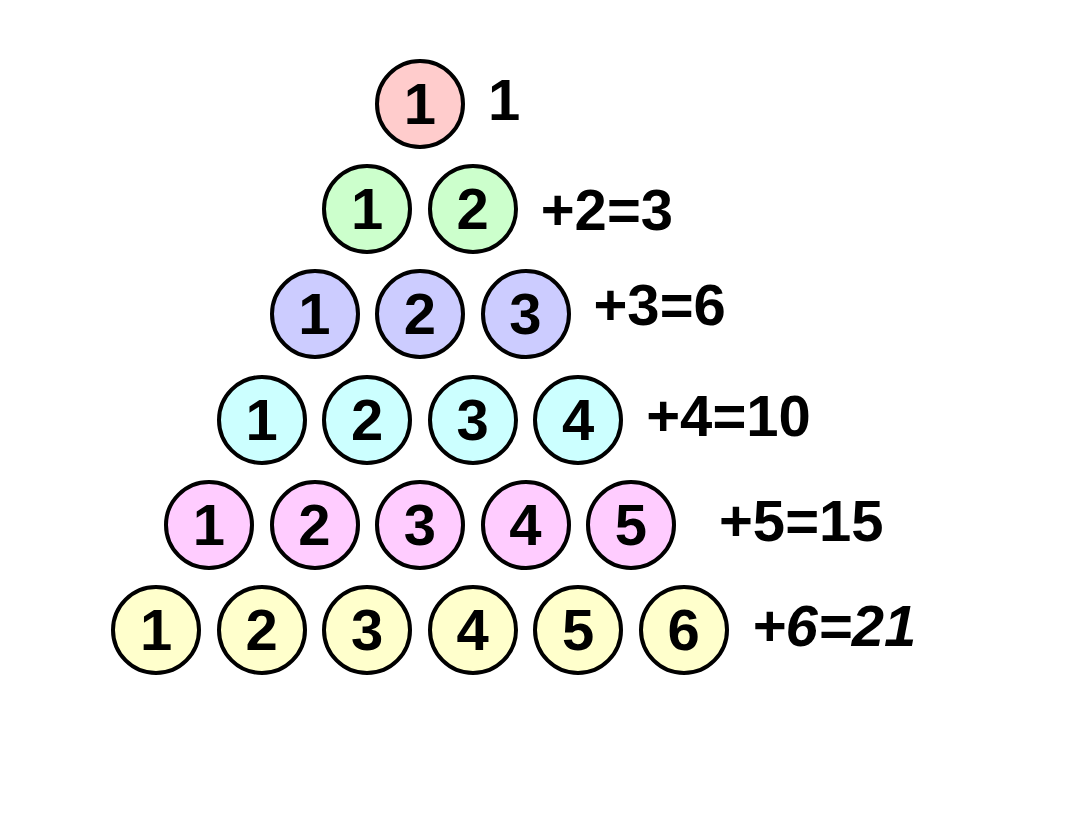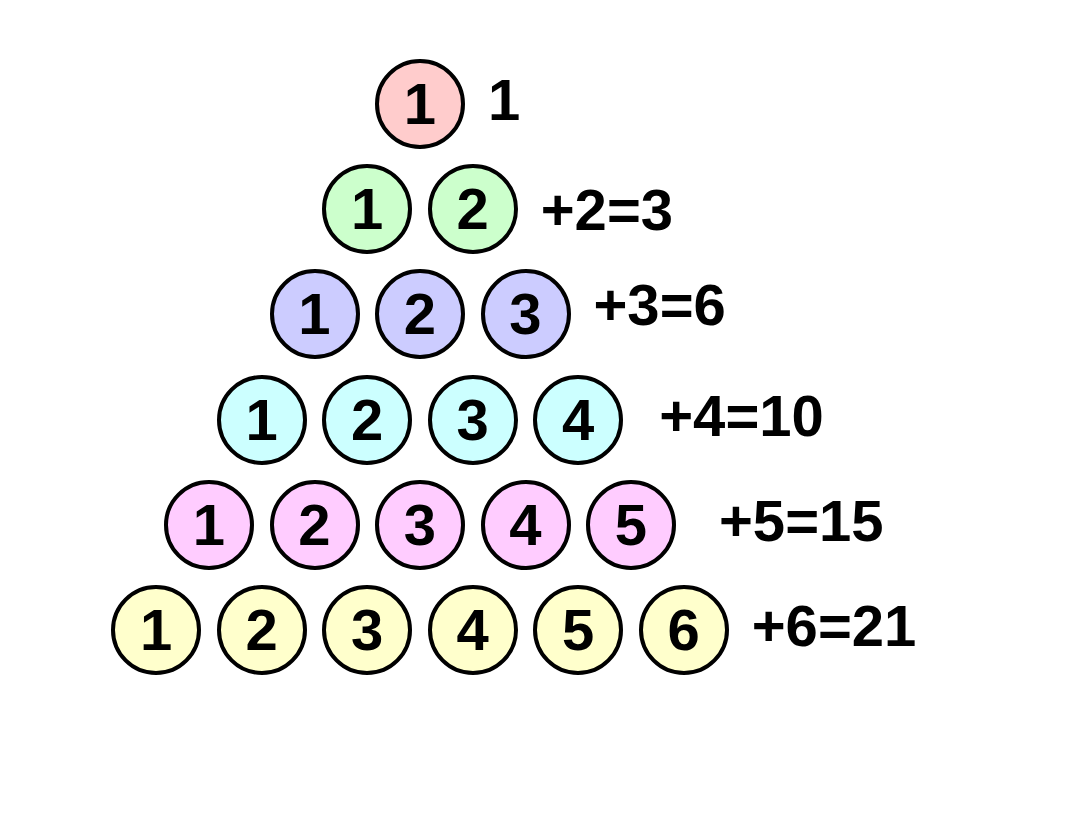--- a/index.html
+++ b/index.html
@@ -18,27 +18,27 @@
     <div class="circle" style="background: rgb(204, 255, 204); left: 427.75px; top: 164.2px;">2</div>
     <div class="label" style="left: 540.75px; top: 181px;">+2=3</div>
     <div class="circle" style="background: rgb(204, 204, 255); left: 269.5px; top: 269.4px;">1</div>
     <div class="circle" style="background: rgb(204, 204, 255); left: 375px; top: 269.4px;">2</div>
     <div class="circle" style="background: rgb(204, 204, 255); left: 480.5px; top: 269.4px;">3</div>
     <div class="label" style="left: 593.5px; top: 276px;">+3=6</div>
     <div class="circle" style="background: rgb(204, 255, 255); left: 216.75px; top: 374.6px;">1</div>
     <div class="circle" style="background: rgb(204, 255, 255); left: 322.25px; top: 374.6px;">2</div>
     <div class="circle" style="background: rgb(204, 255, 255); left: 427.75px; top: 374.6px;">3</div>
     <div class="circle" style="background: rgb(204, 255, 255); left: 533.25px; top: 374.6px;">4</div>
-    <div class="label" style="left: 646.25px; top: 386.6px; margin-left: 13px;">+4=10</div>
+    <div class="label" style="left: 646.25px; top: 386.6px;">+4=10</div>
     <div class="circle" style="background: rgb(255, 204, 255); left: 164px; top: 479.8px;">1</div>
     <div class="circle" style="background: rgb(255, 204, 255); left: 269.5px; top: 479.8px;">2</div>
     <div class="circle" style="background: rgb(255, 204, 255); left: 375px; top: 479.8px;">3</div>
     <div class="circle" style="background: rgb(255, 204, 255); left: 480.5px; top: 479.8px;">4</div>
     <div class="circle" style="background: rgb(255, 204, 255); left: 586px; top: 479.8px;">5</div>
     <div class="label" style="left: 699px; top: 491.8px; margin-left: 20px;">+5=15</div>
     <div class="circle" style="background: rgb(255, 255, 204); left: 111.25px; top: 585px;">1</div>
     <div class="circle" style="background: rgb(255, 255, 204); left: 216.75px; top: 585px;">2</div>
     <div class="circle" style="background: rgb(255, 255, 204); left: 322.25px; top: 585px;">3</div>
     <div class="circle" style="background: rgb(255, 255, 204); left: 427.75px; top: 585px;">4</div>
     <div class="circle" style="background: rgb(255, 255, 204); left: 533.25px; top: 585px;">5</div>
     <div class="circle" style="background: rgb(255, 255, 204); left: 638.75px; top: 585px;">6</div>
-    <div class="label" style="left: 751.75px; top: 597px;">+6=21</div>
+    <div class="label" style="left: 751.75px; top: 597px; font-style: italic;">+6=21</div>
   </div>
 
 </body></html>

